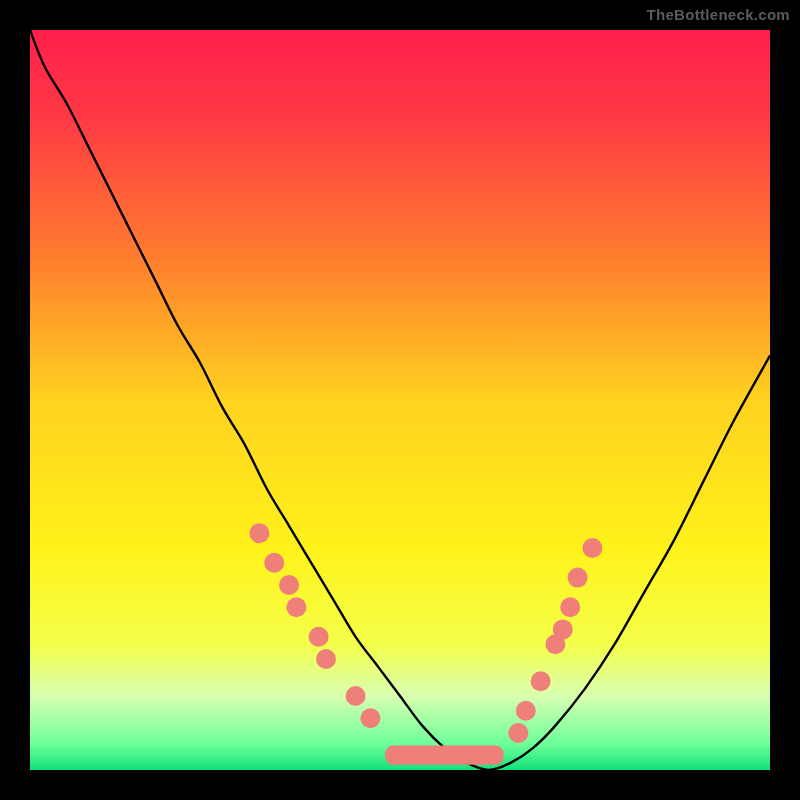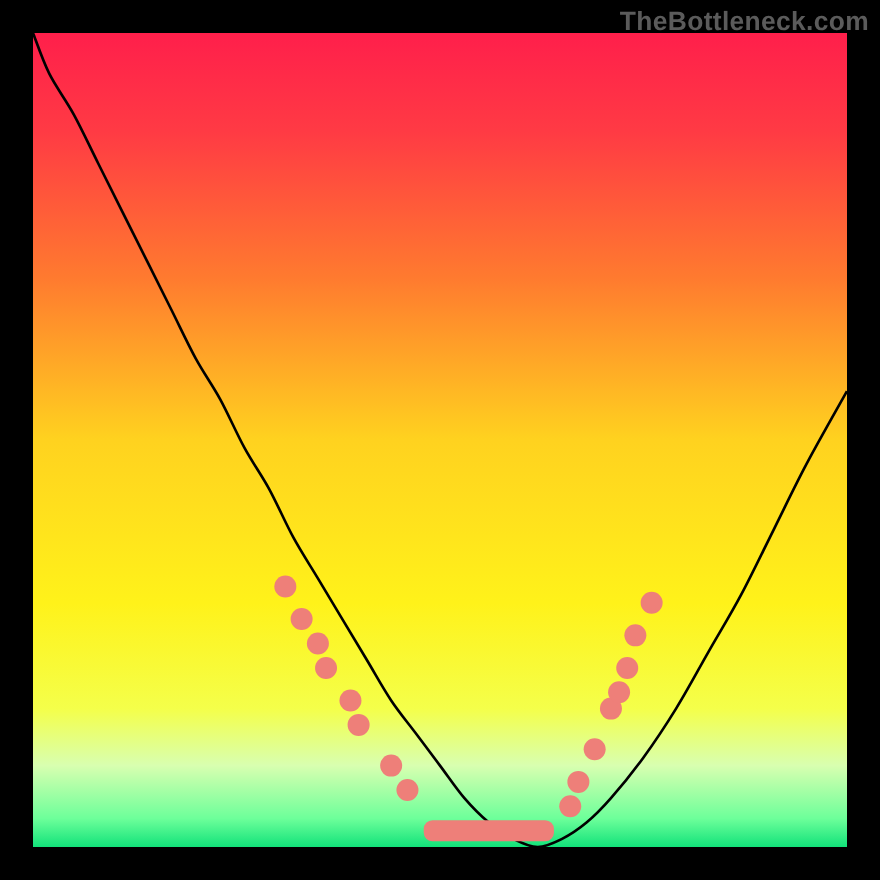--- a/index.html
+++ b/index.html
@@ -21,21 +21,21 @@
     left: 30px;
     top: 30px;
     width: 740px;
     height: 740px;
   }
   .watermark {
     position: absolute;
     top: 6px;
     right: 10px;
     color: #5b5b5b;
-    font-size: 24px;
+    font-size: 15px;
     font-weight: 600;
     letter-spacing: 0.3px;
   }
 </style>
 </head>
 <body>
 
 <div class="stage">
   <div class="watermark">TheBottleneck.com</div>
   <svg class="plot" viewBox="0 0 740 740" preserveAspectRatio="none">

